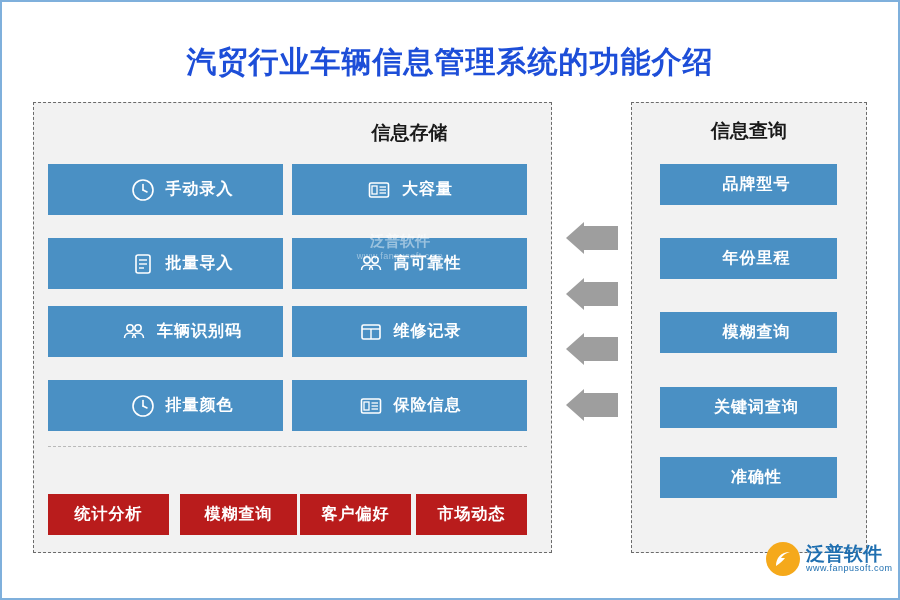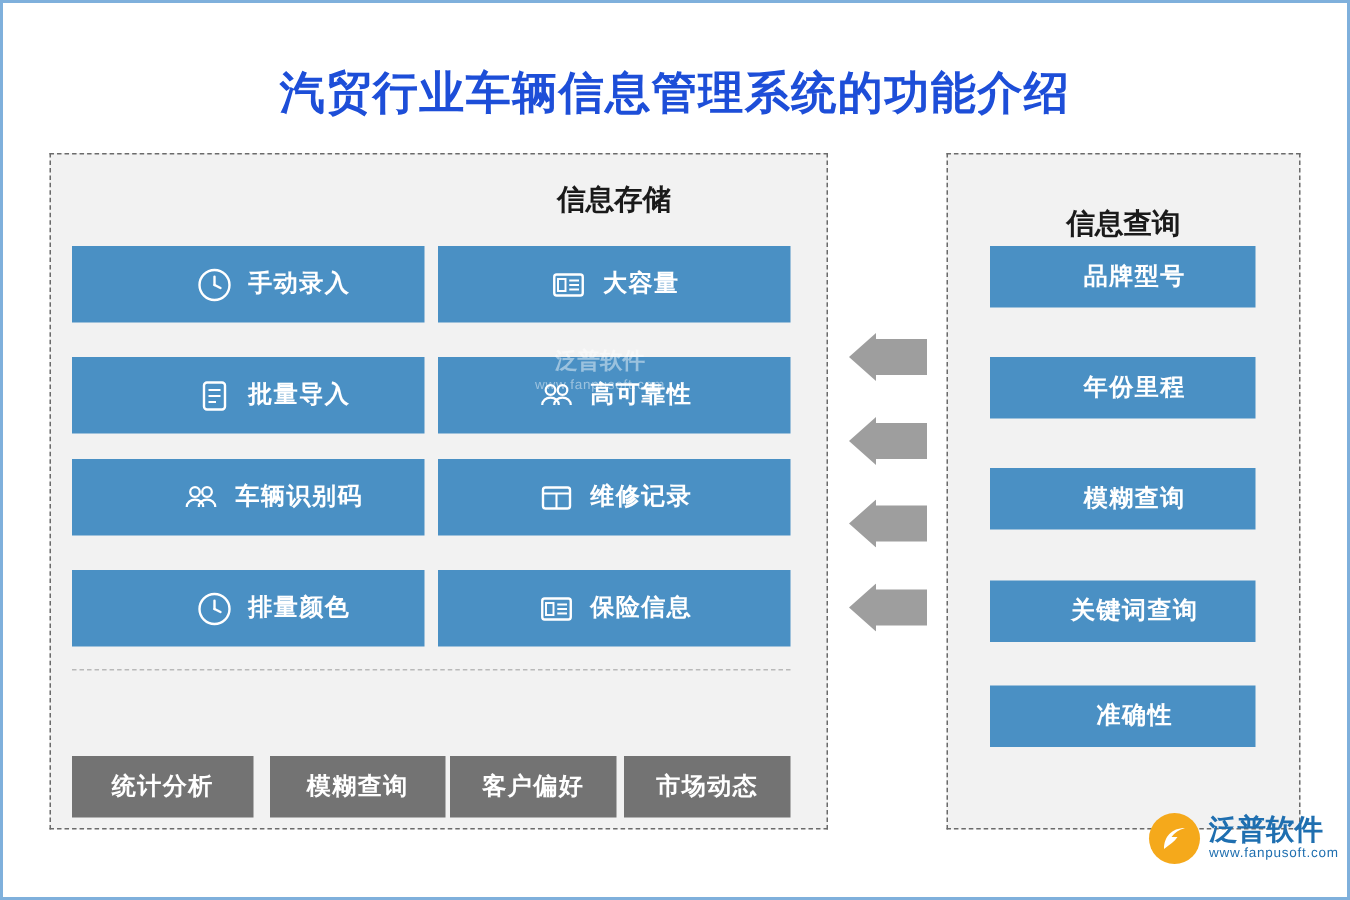--- a/index.html
+++ b/index.html
@@ -51,21 +51,21 @@
   .col-heading {
     position: absolute;
     font-family: "DejaVu Serif", "Liberation Serif", serif;
     font-size: 19px;
     font-weight: bold;
     color: #1a1a1a;
     text-align: center;
   }
   #heading-entry { left: 48px; top: 120px; width: 235px; margin-top: 44px; }
   #heading-storage { left: 292px; top: 120px; width: 235px; }
-  #heading-query { left: 651px; top: 136px; width: 196px; }
+  #heading-query { left: 651px; top: 118px; width: 196px; }
 
   .blue-box {
     position: absolute;
     background: #4a90c4;
     color: #ffffff;
     display: flex;
     align-items: center;
     justify-content: center;
     box-sizing: border-box;
     font-size: 16px;
@@ -90,30 +90,29 @@
     left: 660px; width: 177px; height: 41px;
     justify-content: center;
     padding-left: 16px;
   }
   .col-right-box .bx-label { letter-spacing: 1px; font-size: 16px; }
 
   .orange-box {
     position: absolute;
     top: 494px;
     height: 41px;
-    background: #737373;
+    background: #b91c1c;
     color: #ffffff;
     display: flex;
     align-items: center;
     justify-content: center;
     font-size: 16px;
     font-weight: bold;
     letter-spacing: 1px;
     font-family: "DejaVu Sans", "Liberation Sans", sans-serif;
-    margin-top: 10px;
   }
   .divider {
     position: absolute;
     left: 48px;
     top: 446px;
     width: 479px;
     border-top: 1px dashed #b9b9b9;
   }
   .arrow {
     position: absolute;

